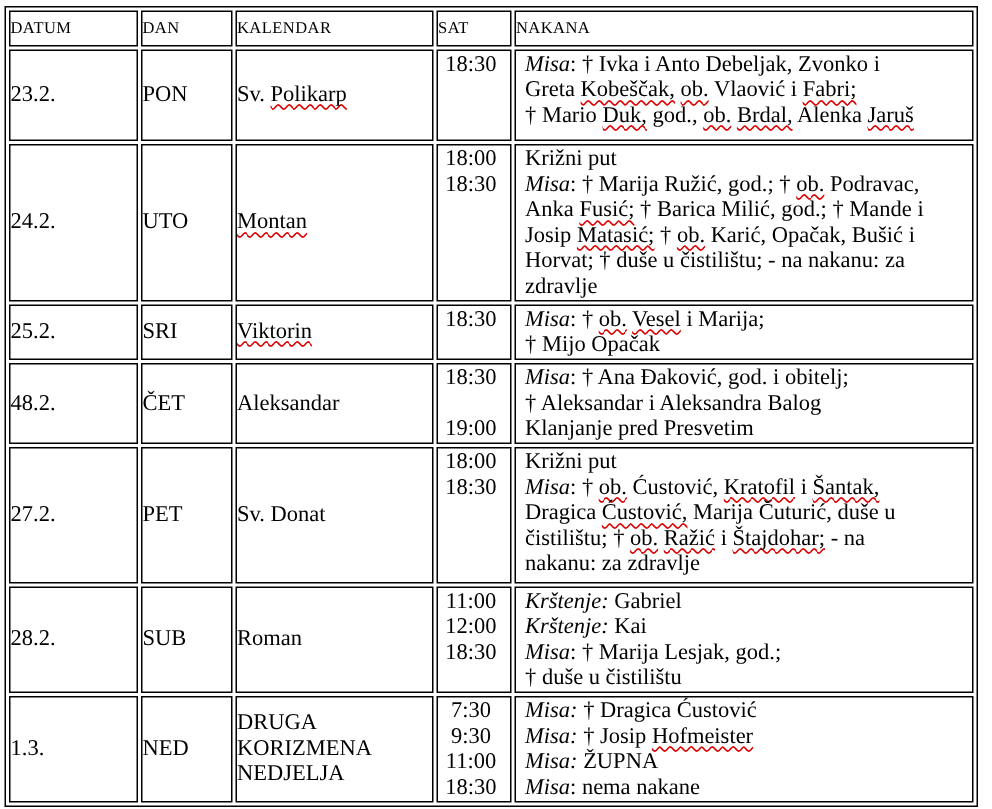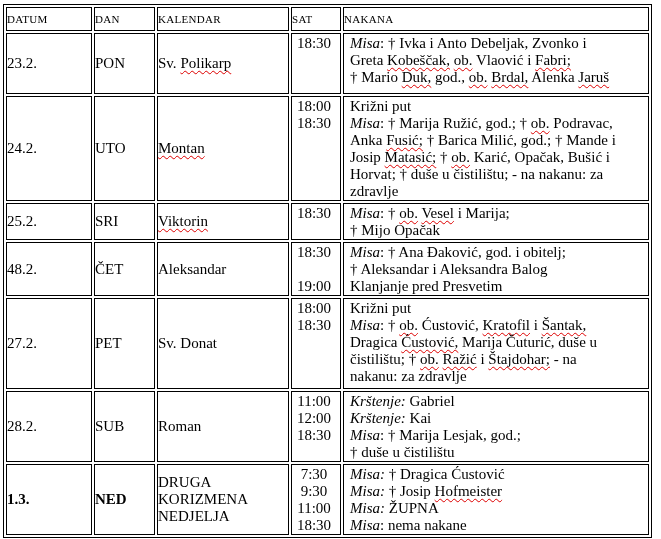--- a/index.html
+++ b/index.html
@@ -29,21 +29,21 @@
   tbody tr:nth-child(7){height:71px;}
   .s-r{font-style:normal;}
   .s-i{font-style:italic;}
   .s-b{font-weight:normal;}
   .s-w{
     text-decoration:underline wavy #dd0000;
     text-decoration-thickness:1px;
     text-underline-offset:2px;
     text-decoration-skip-ink:none;
   }
-  tr.bold-row td.c-datum,tr.bold-row td.c-dan{font-weight:bold;}
+  tr.bold-row td.c-datum,tr.bold-row td.c-dan{font-weight:normal;}
   .kal-line,.nak-line,.sat-line{white-space:nowrap;}
 </style>
 </head>
 <body>
 
 <div class="page">
   <table>
     <colgroup>
       <col style="width:86px">
       <col style="width:61px">

